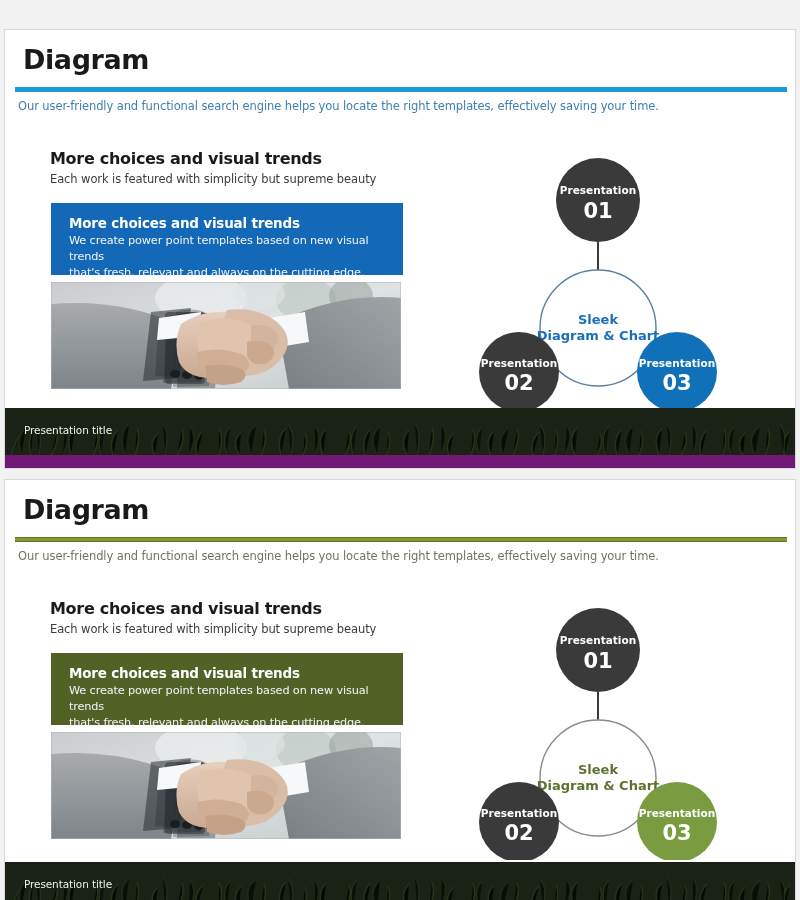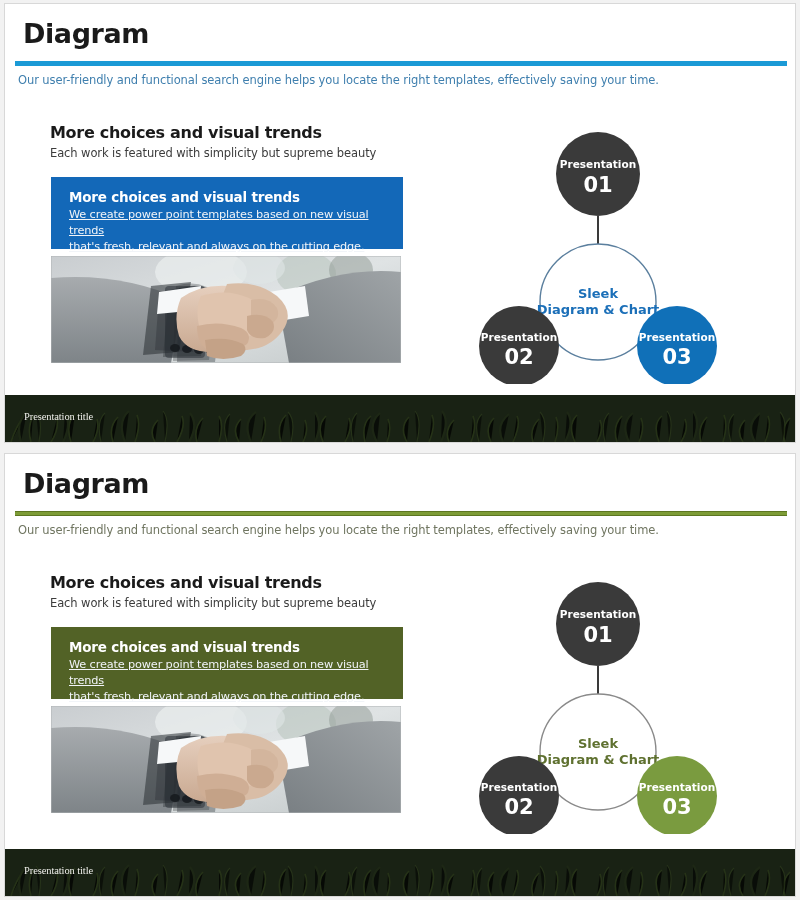--- a/index.html
+++ b/index.html
@@ -22,20 +22,21 @@
 
   
   .slide {
     position: absolute;
     left: 4px;
     width: 792px;
     background: #ffffff;
     border: 1px solid #d8d8d8;
     box-sizing: border-box;
     overflow: hidden;
+    margin-top: 26px;
   }
   .slide--one { top: 3px;   height: 440px; }
   .slide--two { top: 453px; height: 444px; }
 
   
   .slide-title {
     position: absolute;
     left: 18px;
     top: 14px;
     font-size: 27px;
@@ -103,21 +104,20 @@
     font-weight: bold;
     color: #ffffff;
     letter-spacing: -0.2px;
     margin-bottom: 2px;
   }
   .callout-body {
     font-size: 11.3px;
     color: #f1f4f8;
     line-height: 1.42;
     letter-spacing: -0.15px;
-    text-decoration: underline;
   }
 
   
   .photo {
     position: absolute;
     left: 46px;
     top: 252px;
     width: 350px;
     height: 107px;
     overflow: hidden;
@@ -134,24 +134,23 @@
     height: 252px;
   }
   .diagram svg { display: block; }
 
   
   .footer {
     position: absolute;
     left: 0;
     bottom: 0;
     width: 100%;
-    height: 47px;
+    height: 60px;
     overflow: hidden;
     background: #701a75;
-    font-family: Liberation Serif, serif;
   }
   .footer svg { position: absolute; left: 0; top: 0; }
   .footer-label {
     position: absolute;
     left: 19px;
     top: 16px;
     font-size: 10.5px;
     color: #f0f0ec;
     letter-spacing: -0.1px;
     z-index: 2;

